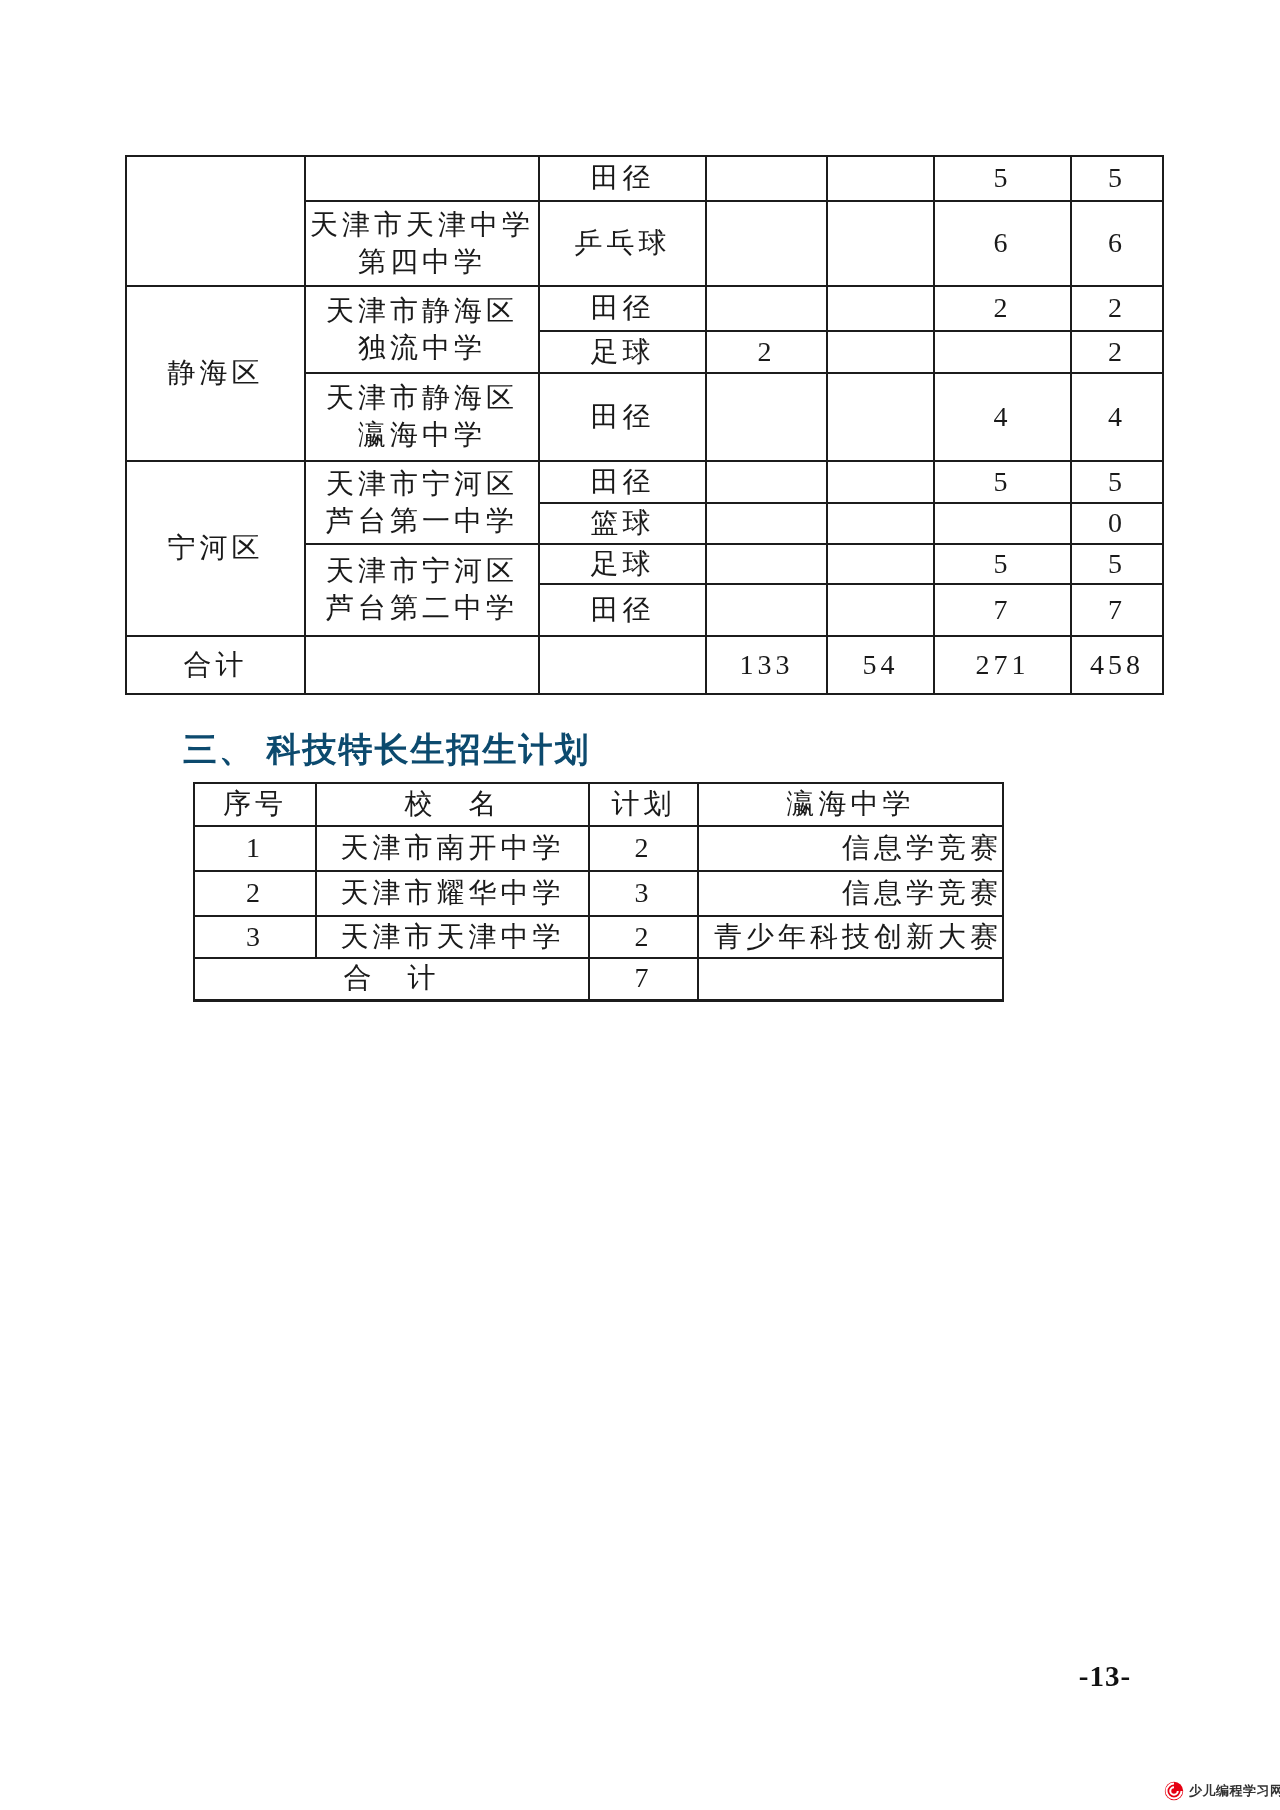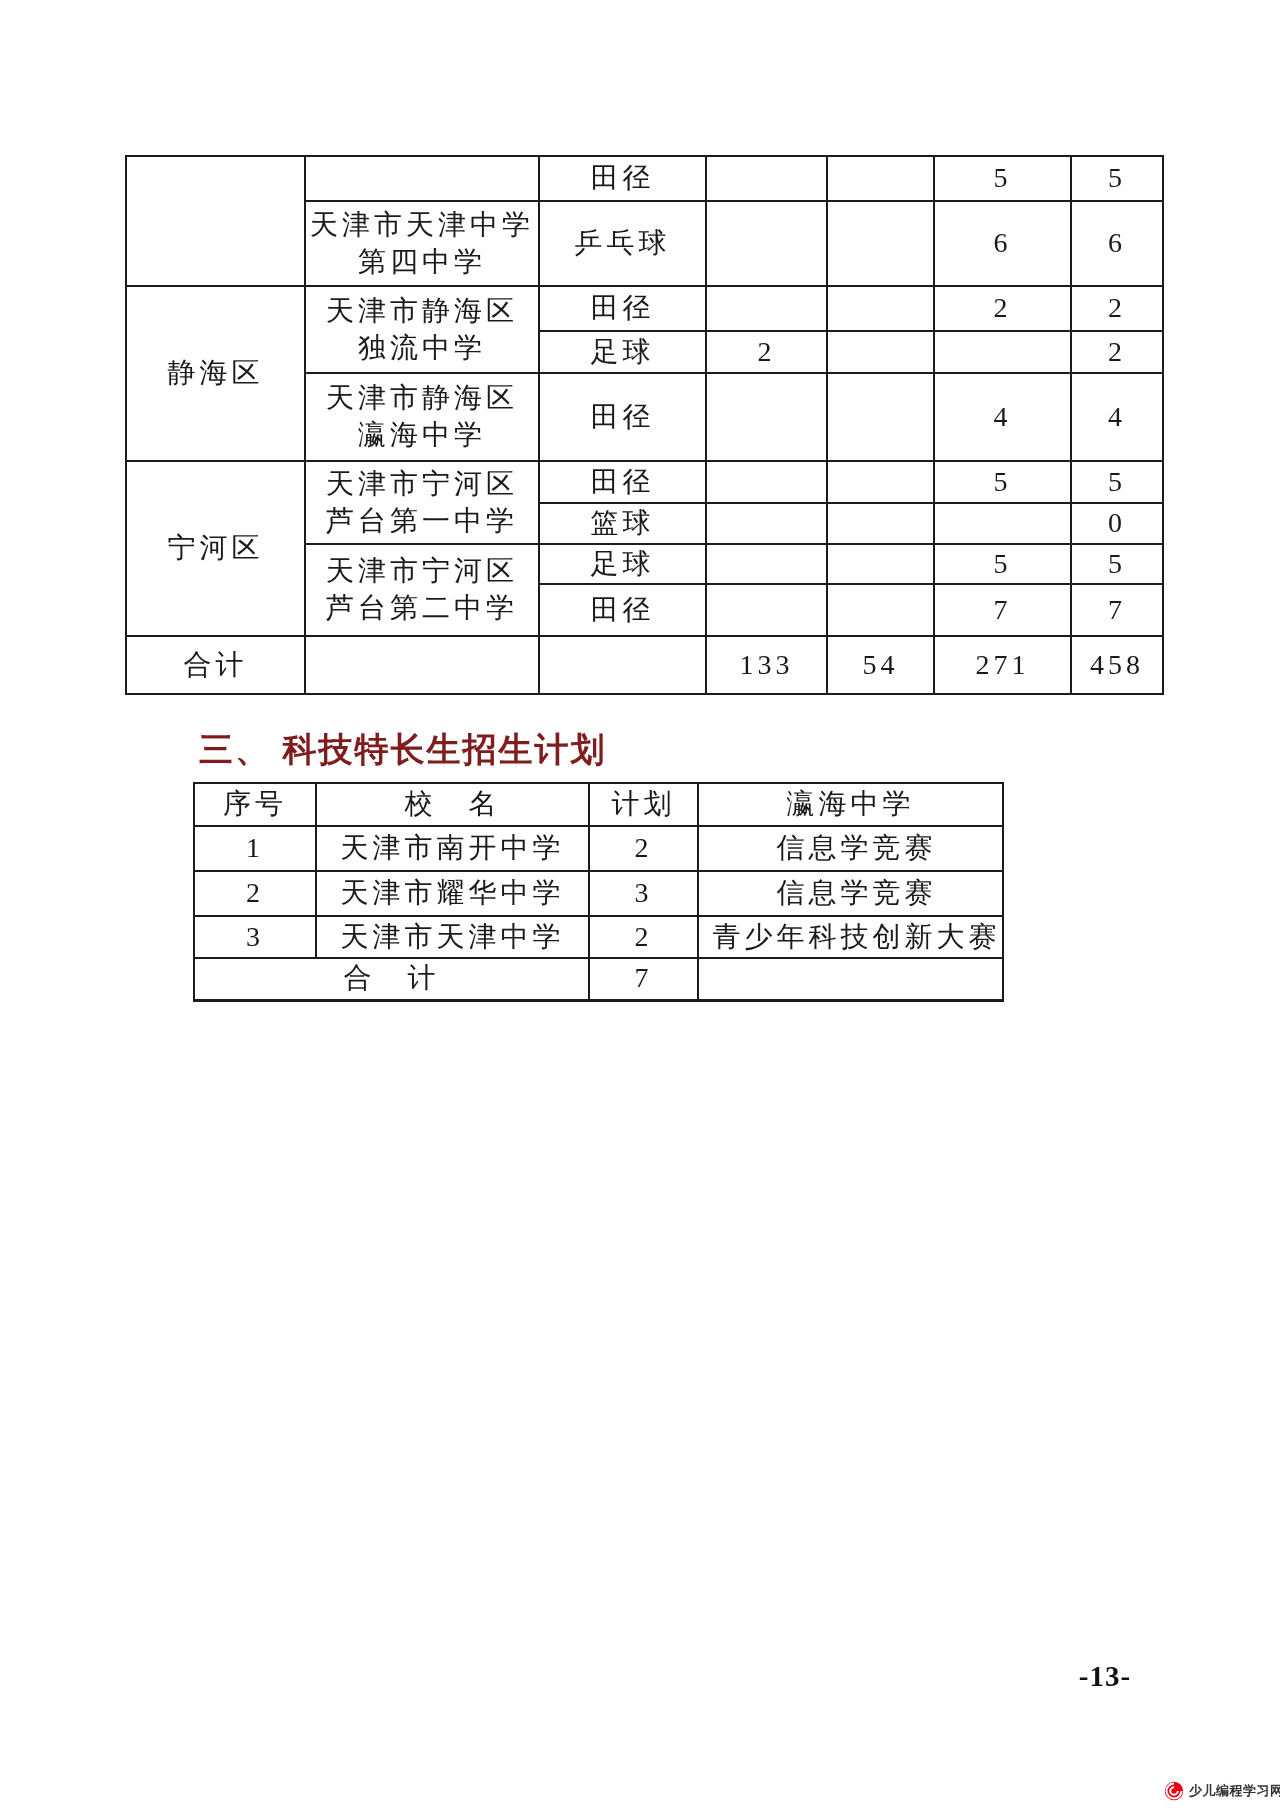--- a/index.html
+++ b/index.html
@@ -36,42 +36,42 @@
   .t1 .r4{height:42px;}
   .t1 .r5{height:88px;}
   .t1 .r6{height:42px;}
   .t1 .r7{height:41px;margin-left:9px;}
   .t1 .r8{height:40px;}
   .t1 .r9{height:52px;}
   .t1 .r10{height:58px;}
 
   
   .heading{
-    position:absolute;left:199px;top:727px;
+    position:absolute;left:183px;top:727px;
     font-family:"Liberation Sans","DejaVu Sans",sans-serif;
     font-weight:bold;
     font-size:34px;
     letter-spacing:2px;
-    color:#7f1d1d;
+    color:#0c4a6e;
     white-space:nowrap;
   }
 
   
   .t2{
     position:absolute;left:193px;top:782px;
     width:809px;
     border:2px solid #1c1c1c;
     border-bottom-width:3px;
   }
   .t2 .hr{height:43px;}
   .t2 .dr1{height:45px;}
   .t2 .dr2{height:45px;}
   .t2 .dr3{height:42px;}
   .t2 .tr{height:42px;}
-  .t2 td.feature{text-align:center;padding-left:12px;}
+  .t2 td.feature{text-align:right;padding-left:12px;}
 
   
   .pageno{
     position:absolute;left:1060px;top:1660px;
     width:90px;
     text-align:center;
     font-size:29px;
     font-weight:bold;
     letter-spacing:1px;
     color:#111;

